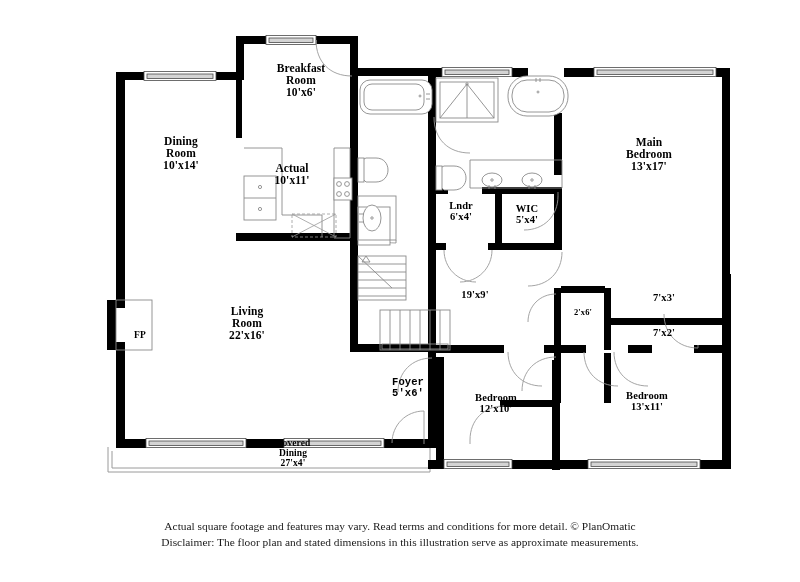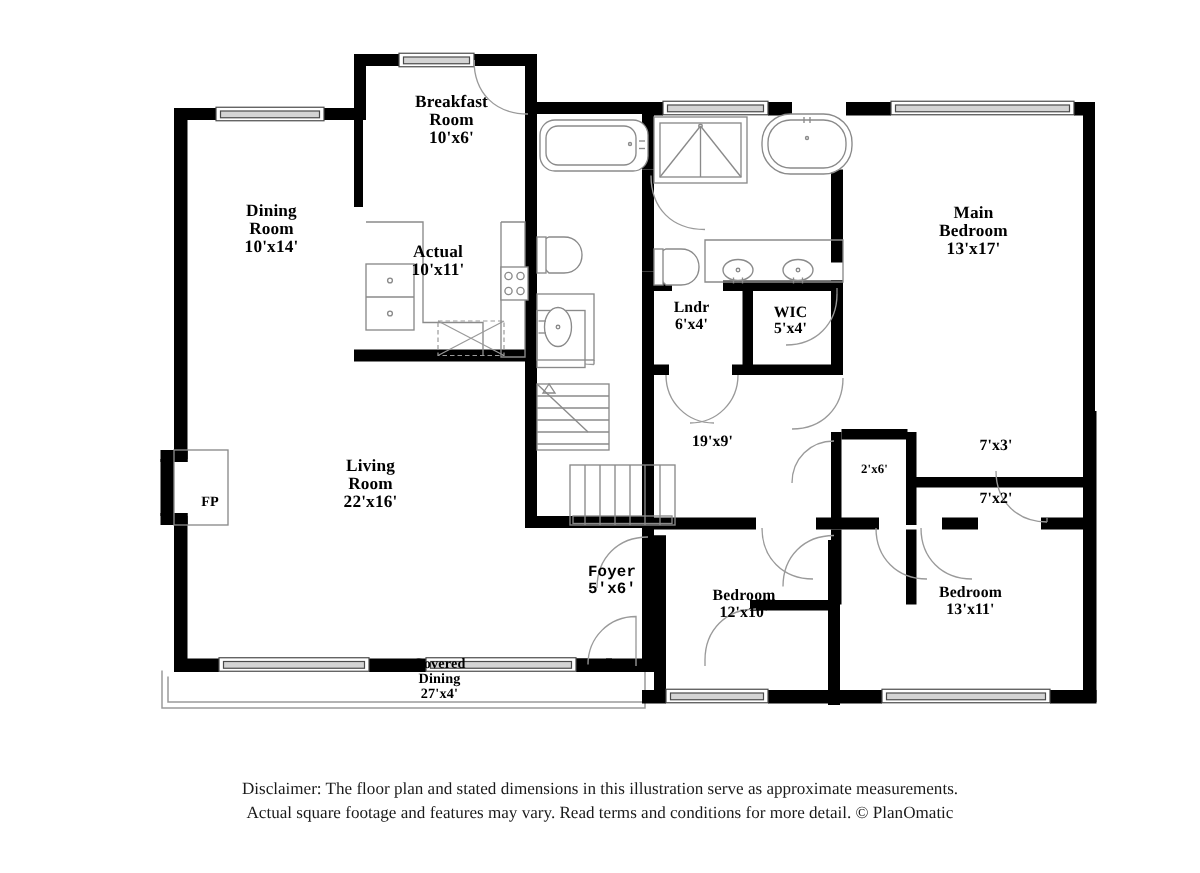--- a/index.html
+++ b/index.html
@@ -423,17 +423,17 @@
     <span class="rl-name">Bedroom</span>
     <span class="rl-dim">12'x10'</span>
   </div>
 
   <div class="room-label rl-mid" style="left:606px; top:390px; width:82px;">
     <span class="rl-name">Bedroom</span>
     <span class="rl-dim">13'x11'</span>
   </div>
 
   <div id="disclaimer">
+    <span>Actual square footage and features may vary. Read terms and conditions for more detail. © PlanOmatic</span>
     <span>Disclaimer: The floor plan and stated dimensions in this illustration serve as approximate measurements.</span>
-    <span>Actual square footage and features may vary. Read terms and conditions for more detail. © PlanOmatic</span>
   </div>
 
 </div>
 
 </body></html>

